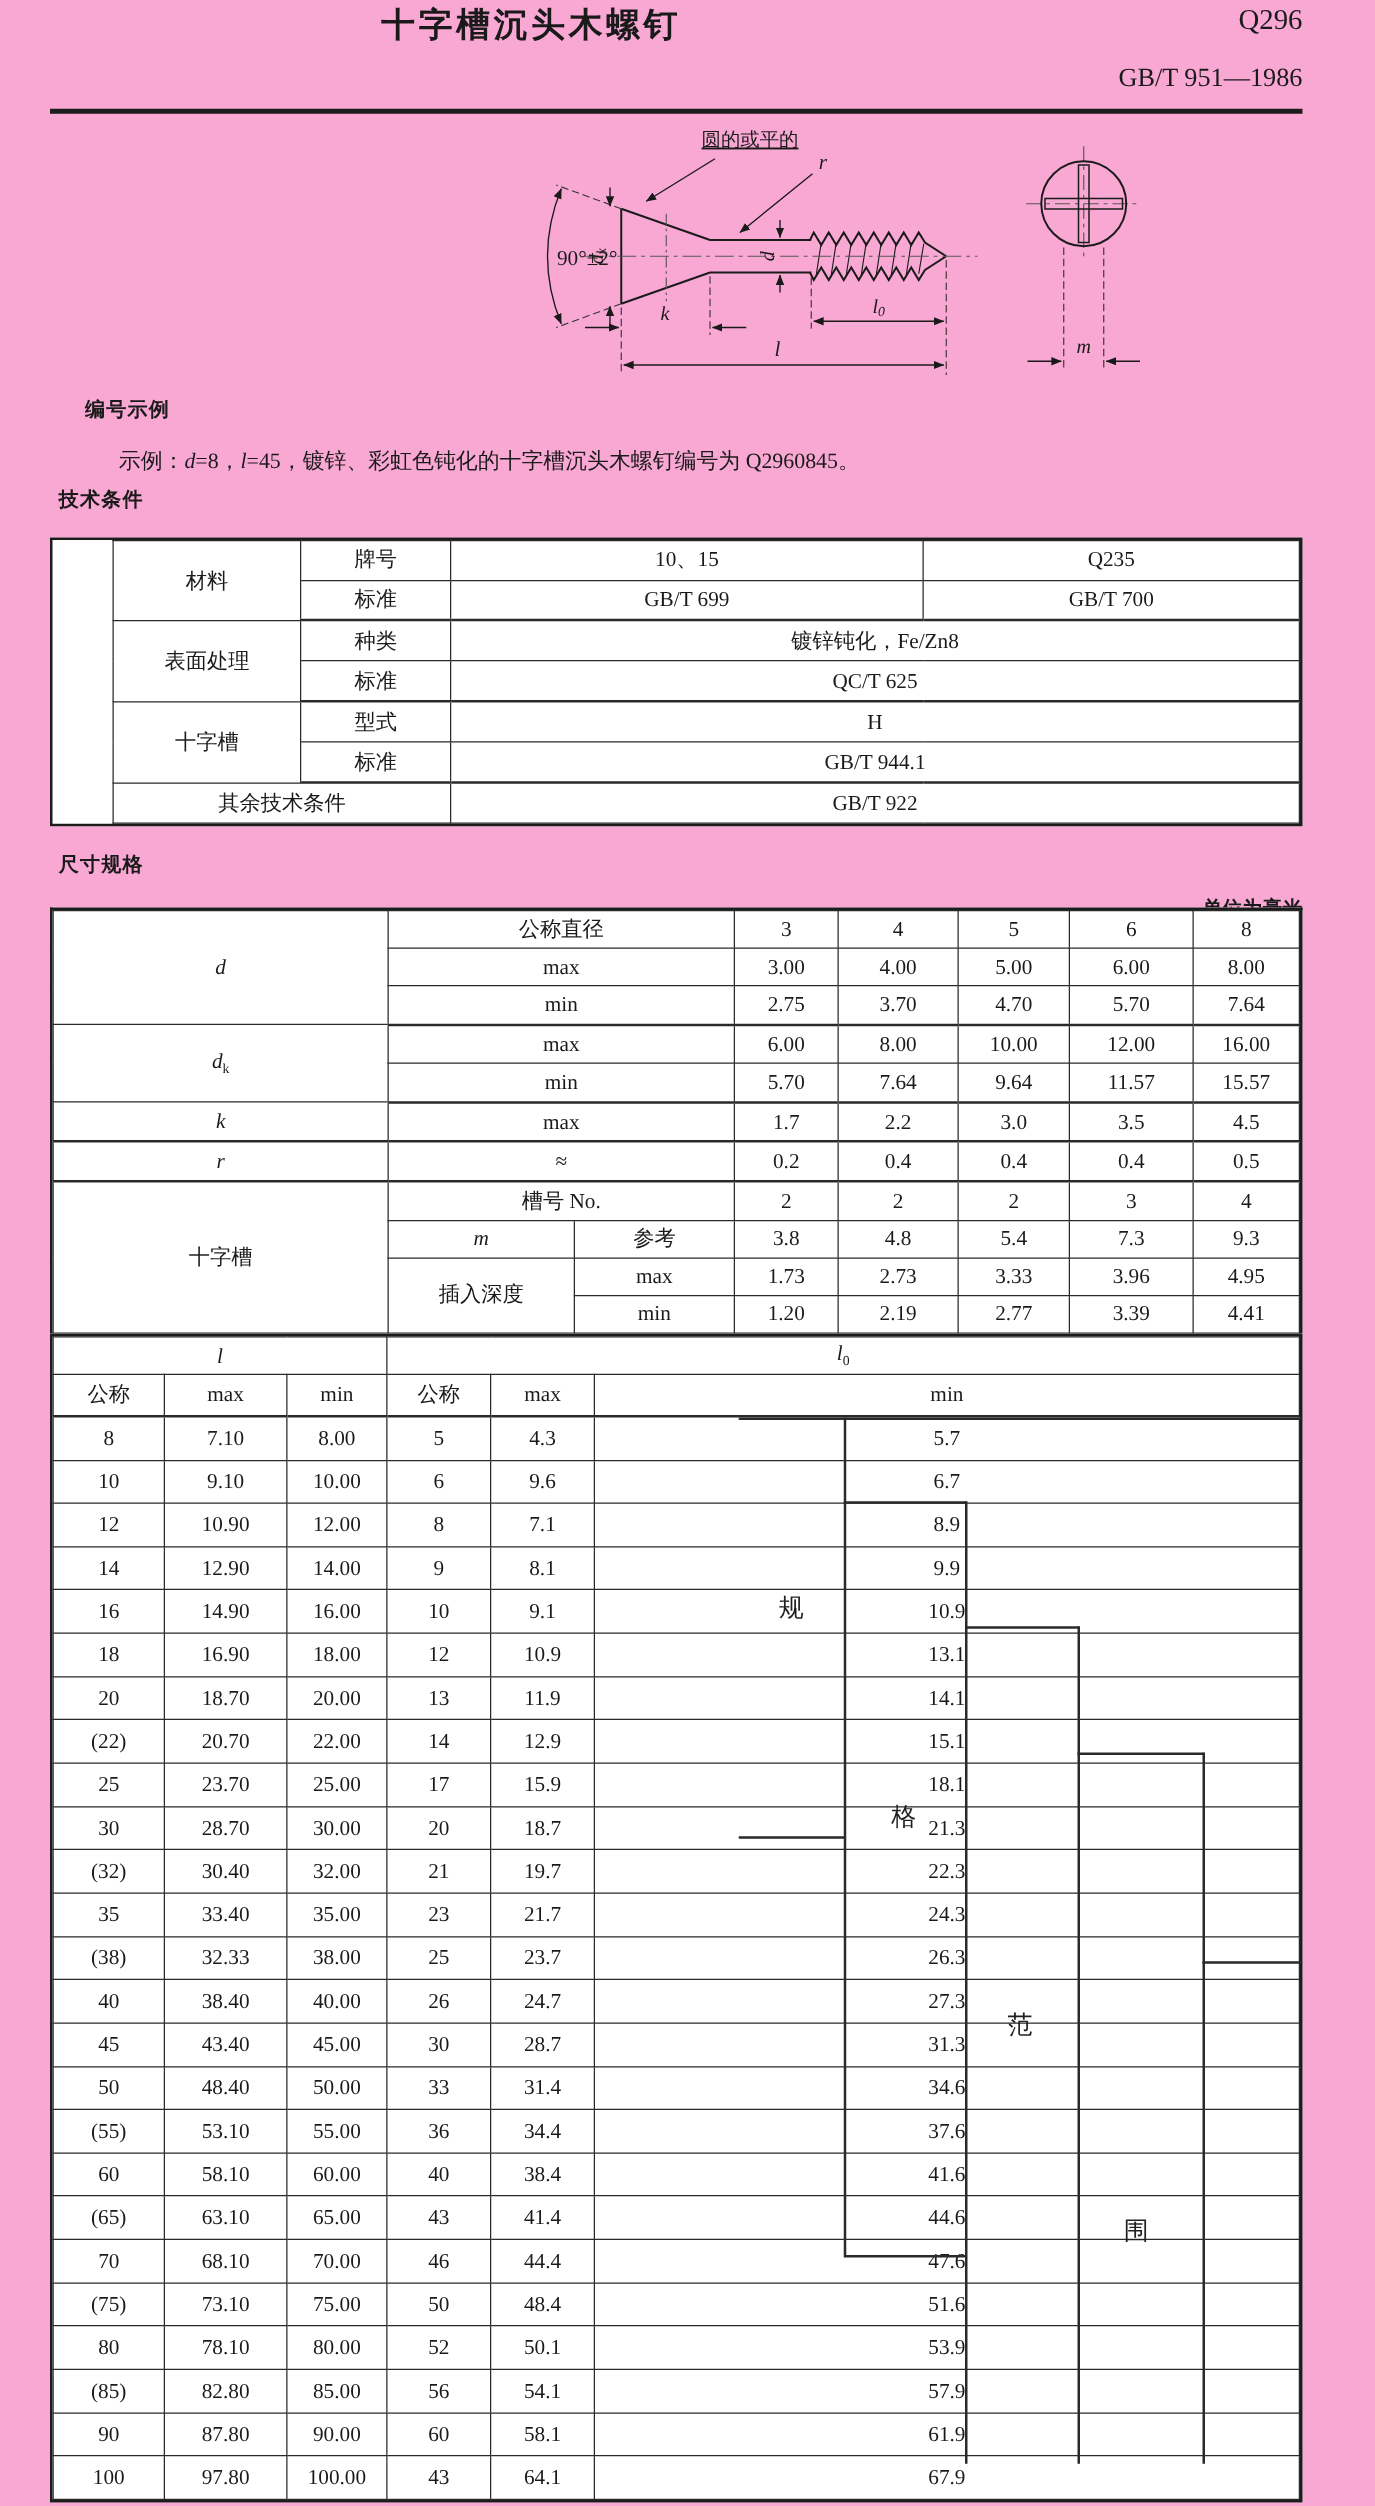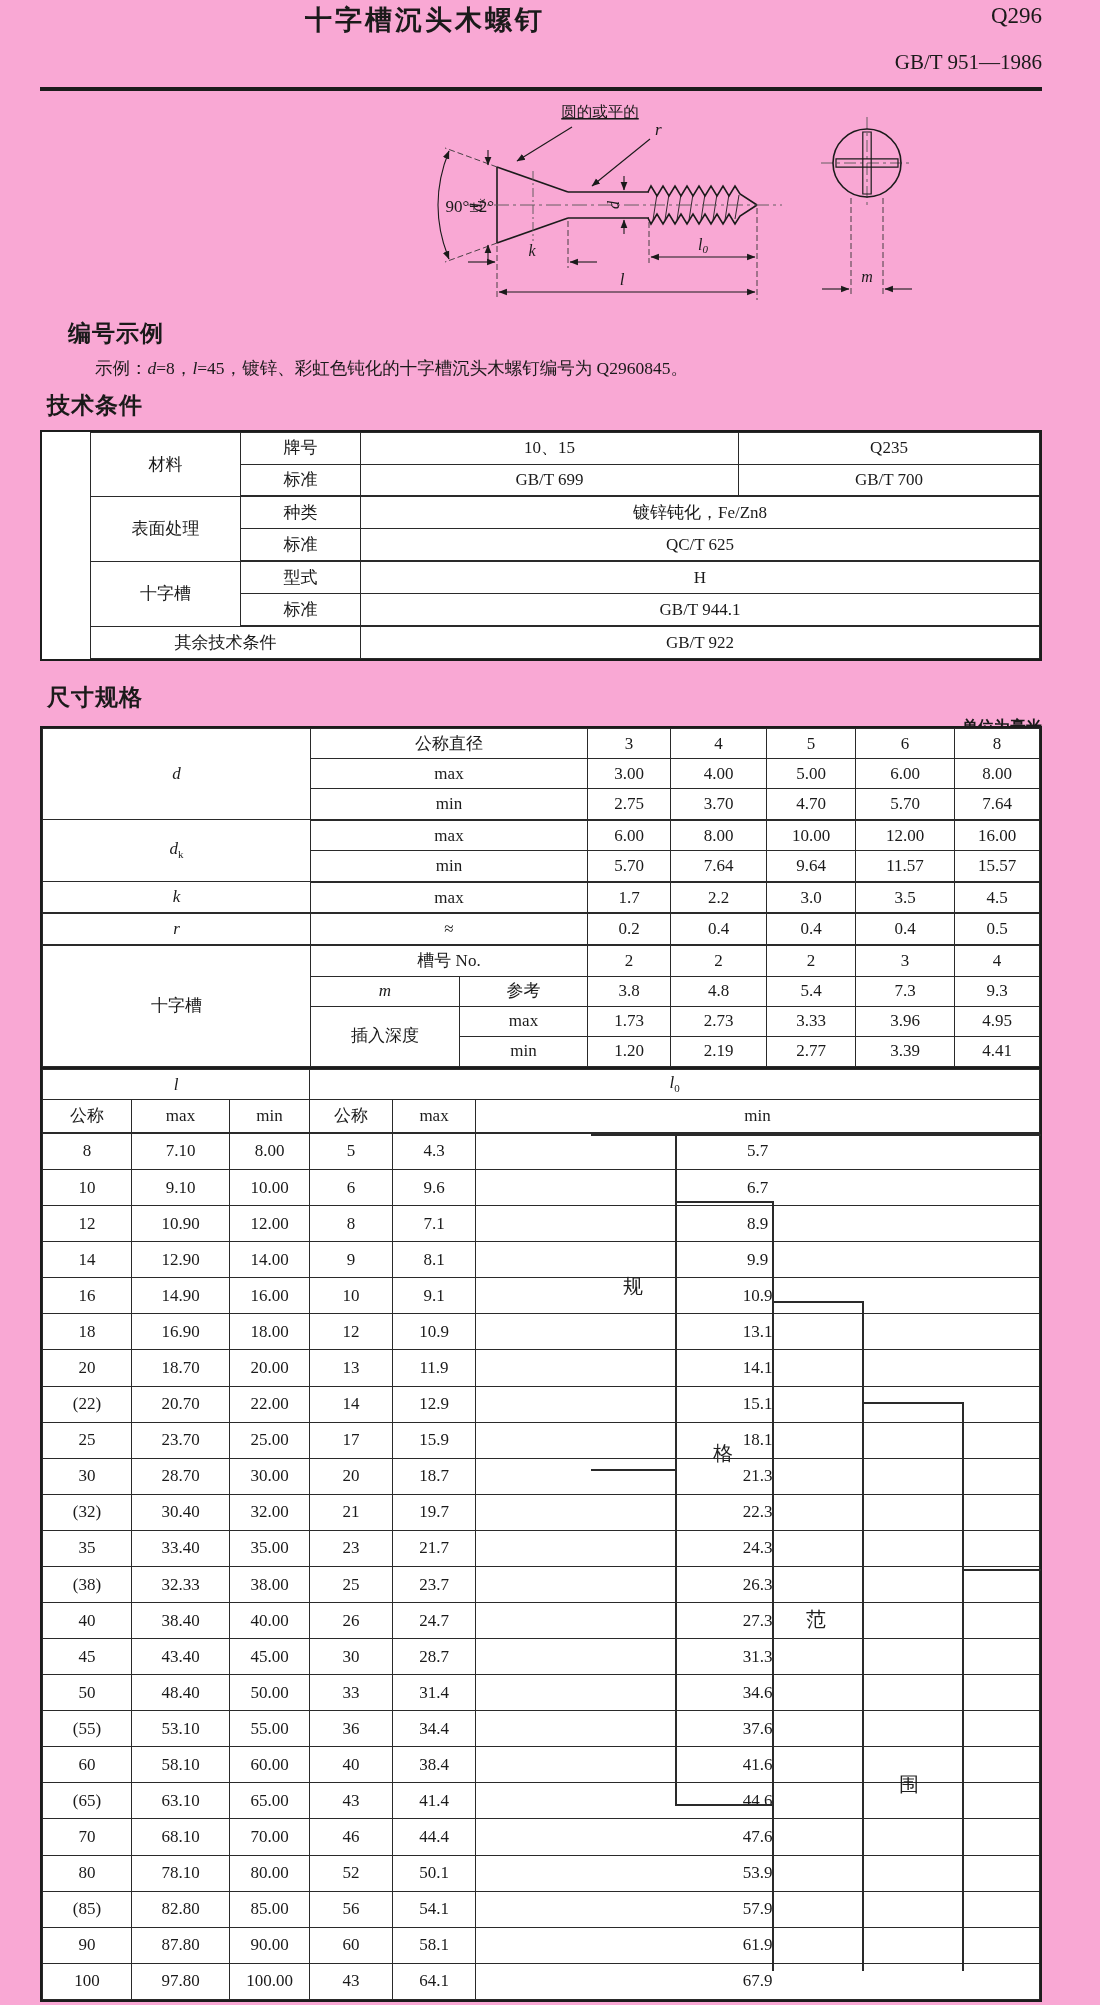--- a/index.html
+++ b/index.html
@@ -4,21 +4,21 @@
 <style>
   html,body{margin:0;padding:0;background:#e8e8e8;}
   .page{position:relative;width:1100px;height:2005px;background:#f9a8d4;overflow:hidden;
         font-family:"Liberation Serif","DejaVu Serif",serif;color:#1a1a1a;}
   .abs{position:absolute;}
   .hei{font-family:"Liberation Sans","DejaVu Sans",sans-serif;font-weight:bold;}
   .title{left:280px;top:2px;width:290px;text-align:center;font-size:27px;letter-spacing:3px;}
   .qcode{right:58px;top:3px;font-size:23px;}
   .stdno{right:58px;top:50px;font-size:21px;}
   .rule{left:40px;top:87px;width:1002px;height:4px;background:#1c1c1c;}
-  .h2tag{font-size:23px;letter-spacing:1px;}
+  .h2tag{font-size:16px;letter-spacing:1px;}
   .extext{font-size:17.5px;}
   .extext i{font-family:"Liberation Serif",serif;}
   .unit{font-size:16px;}
   
   .twrap{border:2.5px solid #1c1c1c;box-sizing:border-box;background:#fff;}
   table.t{border-collapse:collapse;table-layout:fixed;width:100%;height:100%;}
   table.t td{border:1.2px solid #2a2a2a;text-align:center;vertical-align:middle;
              padding:0;font-size:17px;line-height:1.05;overflow:hidden;}
   table.t td.thickb{border-bottom-width:2px;}
   td i{font-size:17px;}
@@ -491,20 +491,28 @@
 
         <tr>
           <td>70</td>
           <td>68.10</td>
           <td>70.00</td>
           <td>46</td>
           <td>44.4</td>
           <td>47.6</td>
         </tr>
 
+        <tr>
+          <td>(75)</td>
+          <td>73.10</td>
+          <td>75.00</td>
+          <td>50</td>
+          <td>48.4</td>
+          <td>51.6</td>
+        </tr>
 
         <tr>
           <td>80</td>
           <td>78.10</td>
           <td>80.00</td>
           <td>52</td>
           <td>50.1</td>
           <td>53.9</td>
         </tr>
 

